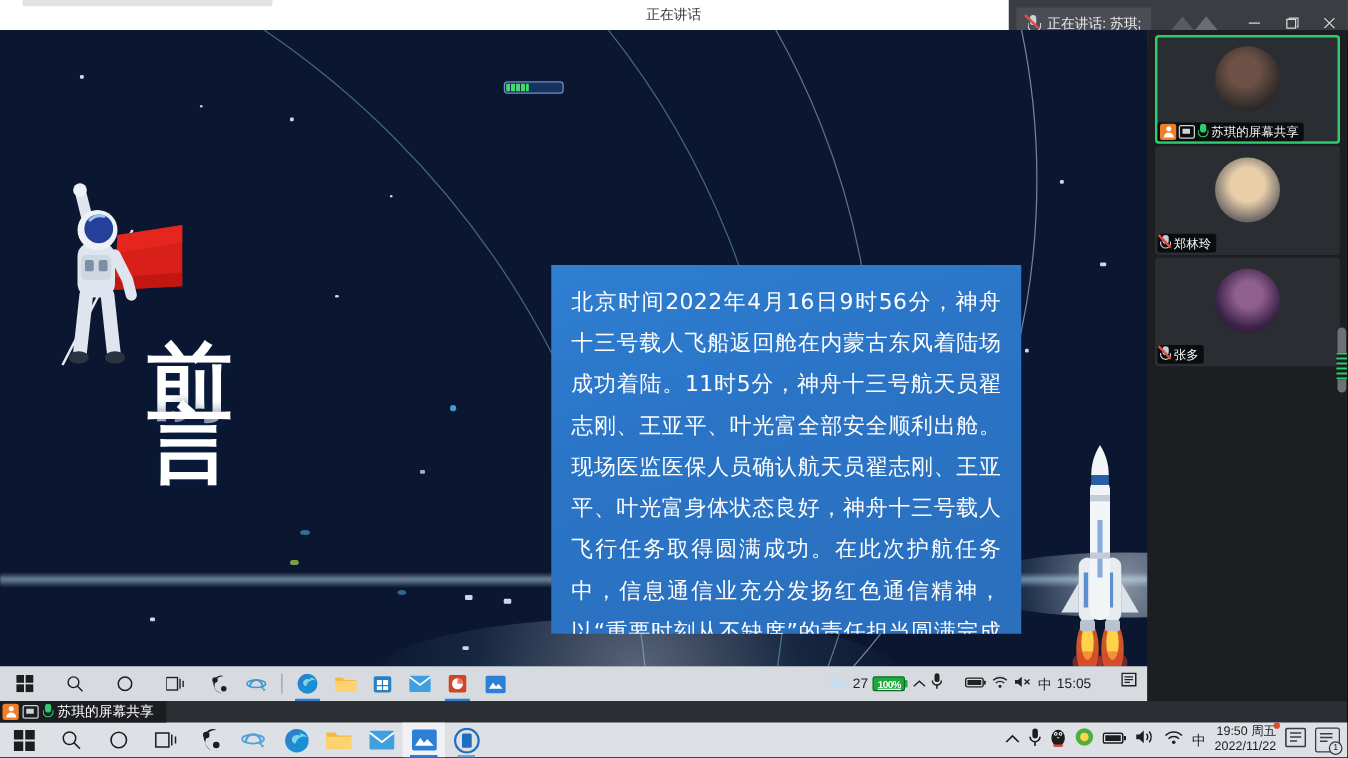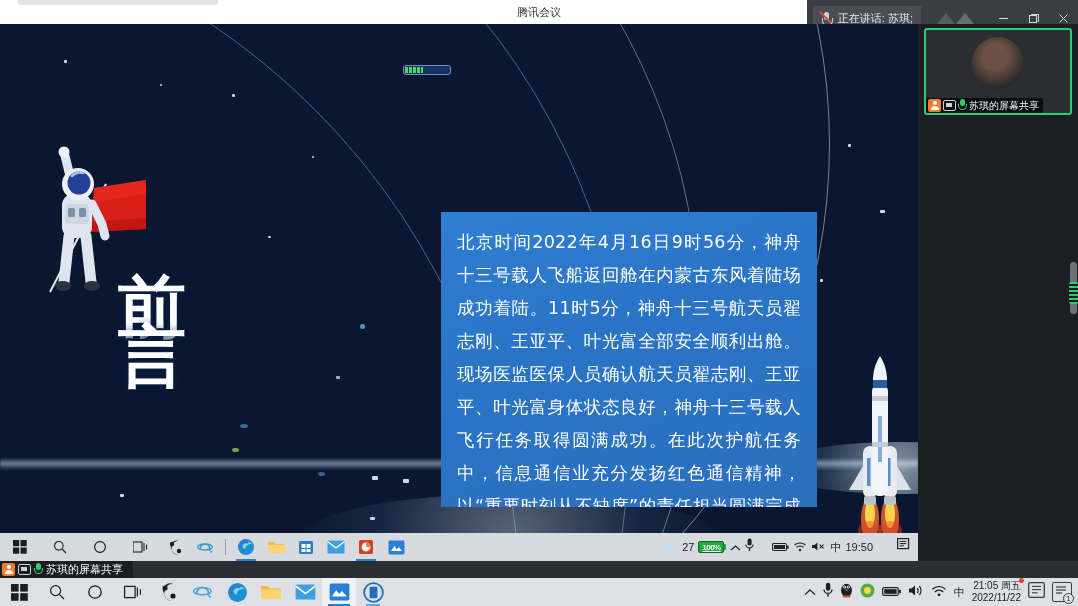--- a/index.html
+++ b/index.html
@@ -178,21 +178,21 @@
     border-radius:50%; background:#dde1e6; border:1px solid #3a3d42;
     font-size:7px; line-height:9px; text-align:center; color:#1b1d20; }
 </style>
 </head>
 <body>
 
 <div id="app">
 
   <div id="titlebar">
     <div id="tb-ghost"></div>
-    <div id="tb-title">腾讯会议</div>
+    <div id="tb-title">正在讲话</div>
 
     <div id="tb-right">
       <div class="tb-speak">
         <div class="tb-mic">
           <div class="tb-mic-slash"></div>
         </div>
         <div class="tb-speaktext">正在讲话: 苏琪;</div>
       </div>
       <div class="tb-logo">
         <i></i>
@@ -448,21 +448,21 @@
               <circle cx="7" cy="9" r="1.2" fill="#202124"></circle>
             </svg>
         </div>
         <div>
           <svg width="15" height="11" viewBox="0 0 15 11">
               <path d="M1 4h2.4L6.4 1.4v8.2L3.4 7H1z" fill="#202124"></path>
               <path d="M8.6 3.6l4 3.8M12.6 3.6l-4 3.8" stroke="#202124" stroke-width="1.1"></path>
             </svg>
         </div>
         <div class="ib-txt">中</div>
-        <div class="ib-txt">19:50</div>
+        <div class="ib-txt">15:05</div>
         <div style="width:16px;"></div>
         <div>
           <svg width="15" height="14" viewBox="0 0 15 14">
               <rect x="0.6" y="0.6" width="11" height="10" fill="none" stroke="#202124" stroke-width="1.2"></rect>
               <line x1="2.6" y1="3.4" x2="9.4" y2="3.4" stroke="#202124" stroke-width="1"></line>
               <line x1="2.6" y1="5.6" x2="9.4" y2="5.6" stroke="#202124" stroke-width="1"></line>
               <line x1="2.6" y1="7.8" x2="7" y2="7.8" stroke="#202124" stroke-width="1"></line>
             </svg>
         </div>
       </div>
@@ -479,21 +479,43 @@
         <div class="ic-mic">
             <div class="b"></div>
             <div class="a"></div>
           </div>
         <div class="nm">苏琪的屏幕共享</div>
       </div>
     </div>
 
 
 
-
+    <div class="tile">
+      <div class="av" style="background:radial-gradient(circle at 50% 42%,#e8cfa8 0 34%,#6f6a68 72%,#3b3836 100%);"></div>
+      <div class="badge">
+        <div class="ic-mic muted">
+            <div class="b"></div>
+            <div class="a"></div>
+            <div class="sl"></div>
+          </div>
+        <div class="nm">郑林玲</div>
+      </div>
+    </div>
+
+    <div class="tile">
+      <div class="av" style="background:radial-gradient(circle at 52% 40%,#8f5f8e 0 26%,#3b2347 64%,#1b1526 100%);"></div>
+      <div class="badge">
+        <div class="ic-mic muted">
+            <div class="b"></div>
+            <div class="a"></div>
+            <div class="sl"></div>
+          </div>
+        <div class="nm">张多</div>
+      </div>
+    </div>
 
 
     <div id="railscroll"></div>
     <div id="railmic"></div>
   </div>
 
   <div id="sharelabel" style="width: 133px;">
     <div class="ic-host"></div>
     <div class="ic-share"></div>
     <div class="ic-mic">
@@ -622,21 +644,21 @@
       </div>
       <div>
         <svg width="16" height="12" viewBox="0 0 16 12">
             <path d="M1.4 4.4A9 9 0 0114.6 4.4" fill="none" stroke="#1b1d20" stroke-width="1.2"></path>
             <path d="M3.8 7a5.8 5.8 0 018.4 0" fill="none" stroke="#1b1d20" stroke-width="1.2"></path>
             <circle cx="8" cy="9.8" r="1.4" fill="#1b1d20"></circle>
           </svg>
       </div>
       <div class="ib-txt">中</div>
       <div class="clock">
-        <div>21:05 周五</div>
+        <div>19:50 周五</div>
         <div>2022/11/22</div>
         <div class="dot"></div>
       </div>
       <div>
         <svg width="17" height="16" viewBox="0 0 17 16">
             <rect x="0.7" y="0.7" width="15.6" height="14.6" rx="1.4" fill="none" stroke="#3a3d42" stroke-width="1.3"></rect>
             <line x1="4" y1="4.4" x2="13" y2="4.4" stroke="#3a3d42" stroke-width="1.1"></line>
             <line x1="4" y1="7.6" x2="13" y2="7.6" stroke="#3a3d42" stroke-width="1.1"></line>
             <line x1="4" y1="10.8" x2="9.6" y2="10.8" stroke="#3a3d42" stroke-width="1.1"></line>
           </svg>

